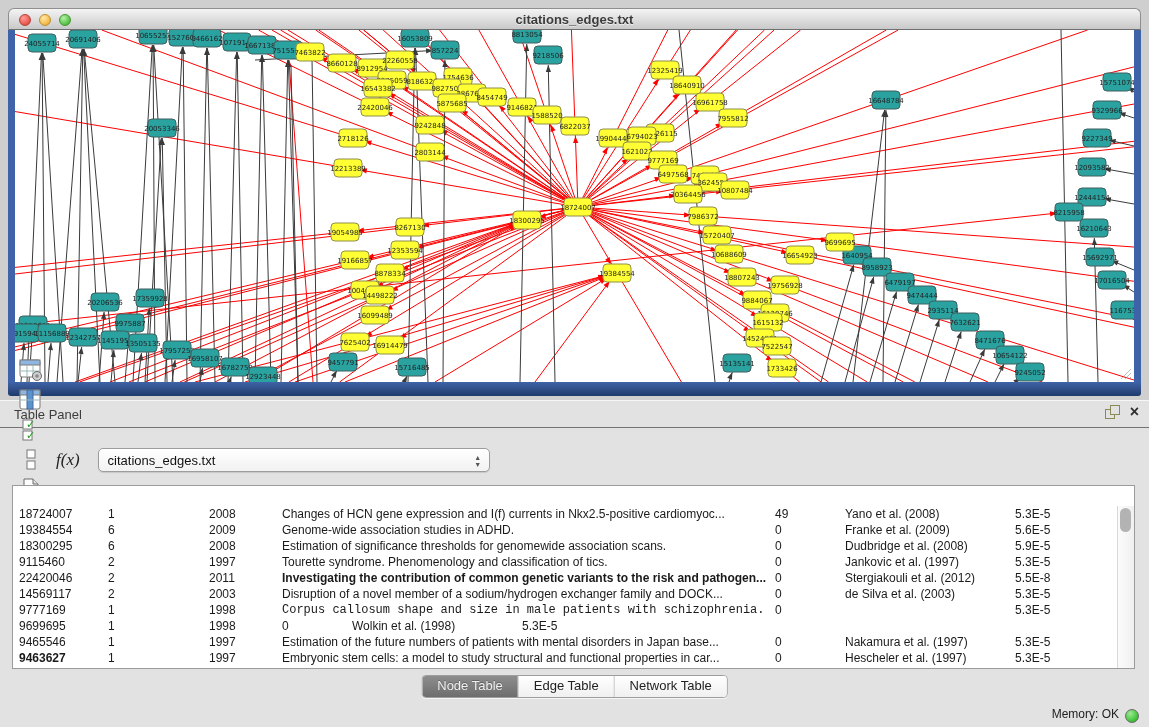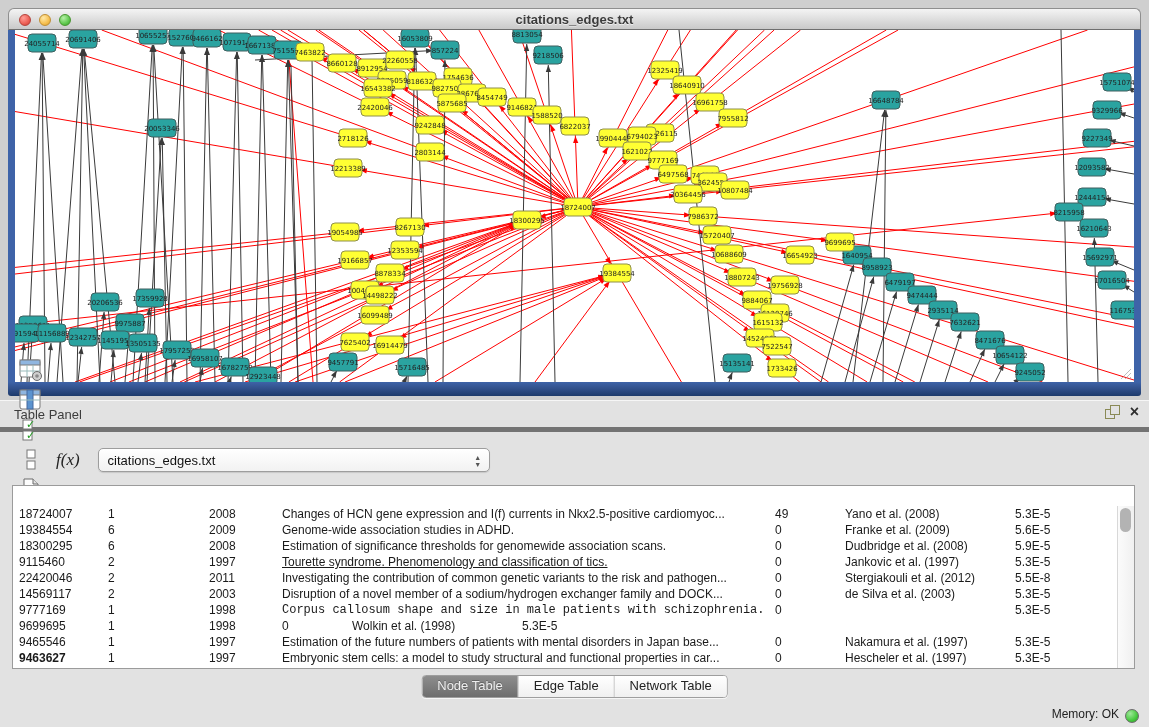--- a/index.html
+++ b/index.html
@@ -29,21 +29,21 @@
   .canvas{width:1119px;height:352px;background:#ffffff;position:relative;overflow:hidden;}
   .frame-bottom{height:14px;background:linear-gradient(#3e63a8 0%,#34538f 40%,#1d3a6b 100%);border-radius:0 0 3px 3px;}
   .canvas svg{display:block;}
   .resize-grip{position:absolute;right:2px;bottom:2px;width:12px;height:12px;opacity:.55;}
 
   
   .table-panel{
     position:absolute;left:0;top:400px;width:1149px;height:327px;
     background:#e2e2e2;border-top:1px solid #f6f6f6;
   }
-  .panel-header{height:26px;position:relative;border-bottom:5px solid #737373;text-decoration:underline;}
+  .panel-header{height:26px;position:relative;border-bottom:1px solid #737373;text-decoration:underline;}
   .panel-title{position:absolute;left:14px;top:6px;font-size:13px;color:#3d3d3d;}
   .panel-header-icons{position:absolute;right:10px;top:4px;display:flex;align-items:center;gap:10px;}
   .float-icon{width:15px;height:14px;position:relative;display:inline-block;}
   .float-icon .sq1{position:absolute;left:0;bottom:0;width:8px;height:8px;border:1px solid #8a8a56;background:transparent;}
   .float-icon .sq2{position:absolute;right:0;top:0;width:8px;height:8px;border:1px solid #8a8a56;background:#e2e2e2;}
   .close-icon{font-size:16px;line-height:14px;font-weight:bold;color:#2e2e2e;cursor:default;}
 
   .toolbar{position:absolute;left:16px;top:42px;height:34px;display:flex;align-items:center;}
   .tb-icon{width:30px;height:30px;margin-right:6px;display:flex;align-items:center;justify-content:center;}
   .tb-icon svg{display:block;}
@@ -950,30 +950,30 @@
           <div class="td" style="width: 73px;">2008</div>
           <div class="td" style="width: 493px;">Estimation of significance thresholds for genomewide association scans.</div>
           <div class="td" style="width: 70px;">0</div>
           <div class="td" style="width: 170px;">Dudbridge et al. (2008)</div>
           <div class="td" style="width: 93px;">5.9E-5</div>
         </div>
         <div class="tr">
           <div class="td" style="width: 89px;">9115460</div>
           <div class="td" style="width: 101px;">2</div>
           <div class="td" style="width: 73px;">1997</div>
-          <div class="td" style="width: 493px; text-decoration: underline;">Tourette syndrome. Phenomenology and classification of tics.</div>
+          <div class="td" style="width: 493px;">Tourette syndrome. Phenomenology and classification of tics.</div>
           <div class="td" style="width: 70px;">0</div>
           <div class="td" style="width: 170px;">Jankovic et al. (1997)</div>
           <div class="td" style="width: 93px;">5.3E-5</div>
         </div>
         <div class="tr">
           <div class="td" style="width: 89px;">22420046</div>
           <div class="td" style="width: 101px;">2</div>
           <div class="td" style="width: 73px;">2011</div>
-          <div class="td" style="width: 493px;">Investigating the contribution of common genetic variants to the risk and pathogen...</div>
+          <div class="td" style="width: 493px; font-weight: bold;">Investigating the contribution of common genetic variants to the risk and pathogen...</div>
           <div class="td" style="width: 70px;">0</div>
           <div class="td" style="width: 170px;">Stergiakouli et al. (2012)</div>
           <div class="td" style="width: 93px;">5.5E-8</div>
         </div>
         <div class="tr">
           <div class="td" style="width: 89px;">14569117</div>
           <div class="td" style="width: 101px;">2</div>
           <div class="td" style="width: 73px;">2003</div>
           <div class="td" style="width: 493px;">Disruption of a novel member of a sodium/hydrogen exchanger family and DOCK...</div>
           <div class="td" style="width: 70px;">0</div>

